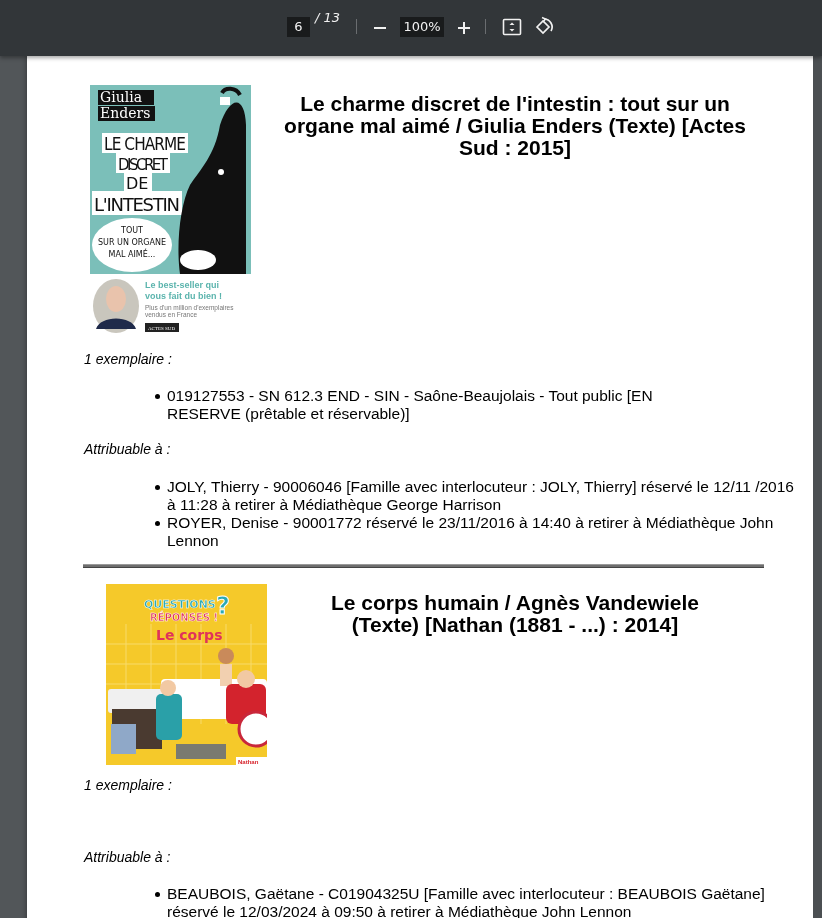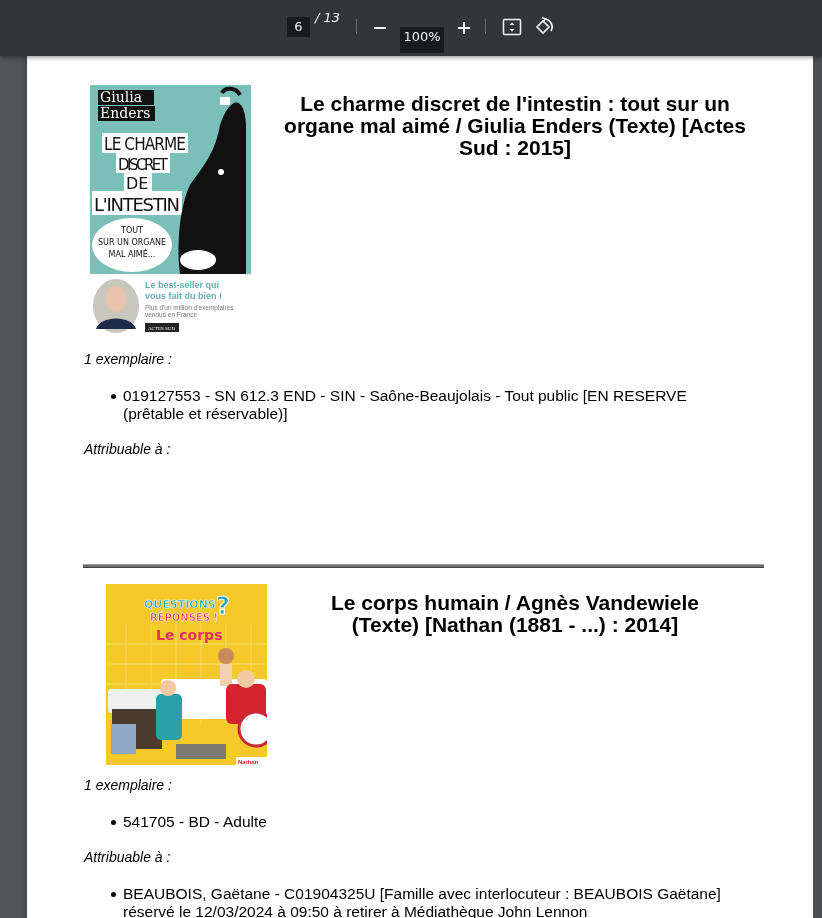--- a/index.html
+++ b/index.html
@@ -8,38 +8,38 @@
 
   
   .toolbar { position: absolute; left: 0; top: 0; width: 822px; height: 56px; background: #323639;
     box-shadow: 0 2px 4px rgba(0,0,0,0.35); z-index: 5; }
   .tb-item { position: absolute; color: #f1f1f1; font-family: "DejaVu Sans", sans-serif; font-size: 13px; }
   .page-box { left: 287px; top: 17px; width: 23px; height: 20px; background: #191b1c; text-align: center; line-height: 20px; }
   .page-total { left: 315px; top: 8px; line-height: 20px; font-style: italic; }
   .sep { position: absolute; top: 19px; width: 1px; height: 15px; background: #6a6d70; }
   .zoom-out { left: 371px; top: 17px; width: 18px; height: 20px; }
   .zoom-out::before { content: ""; position: absolute; left: 3px; top: 10px; width: 12px; height: 2px; background: #f1f1f1; }
-  .zoom-box { left: 400px; top: 27px; width: 44px; height: 26px; background: #191b1c; text-align: center; line-height: 20px; }
+  .zoom-box { left: 400px; top: 17px; width: 44px; height: 20px; background: #191b1c; text-align: center; line-height: 20px; }
   .zoom-in { left: 455px; top: 17px; width: 18px; height: 20px; }
   .zoom-in::before { content: ""; position: absolute; left: 3px; top: 10px; width: 12px; height: 2px; background: #f1f1f1; }
   .zoom-in::after { content: ""; position: absolute; left: 8px; top: 5px; width: 2px; height: 12px; background: #f1f1f1; }
   .fit-btn { left: 502px; top: 17px; width: 20px; height: 20px; }
   .rotate-btn { left: 533px; top: 16px; width: 22px; height: 22px; }
 
   
   .viewer { position: absolute; left: 8px; top: 56px; width: 822px; height: 862px; }
   .page { position: absolute; left: 19px; top: -1px; width: 793px; height: 1000px; background: #ffffff;
     box-shadow: 0 0 6px rgba(0,0,0,0.4); }
   .scrollbar { position: absolute; right: 0; top: 56px; width: 9px; height: 862px; background: #4b4f52; }
 
   .cover { position: absolute; }
   .book-title { position: absolute; font-weight: bold; font-size: 21px; line-height: 22px; text-align: center; color: #000; }
   .label { position: absolute; font-style: italic; font-size: 14px; color: #000; }
   ul.items { position: absolute; list-style: none; font-size: 15.5px; line-height: 18px; color: #000; }
-  ul.items li { position: relative; padding-left: 0; }
+  ul.items li { position: relative; padding-left: 0; margin-left: 44px; }
   ul.items li::before { content: ""; position: absolute; left: -12px; top: 7px; width: 5px; height: 5px; border-radius: 50%; background: #000; }
   .hr { position: absolute; left: 56px; top: 509px; width: 681px; height: 4px; background: #6e6e6e; border-top: 1px solid #999; border-bottom: 1px solid #444; }
 </style>
 </head>
 <body>
 
 <div class="toolbar">
   <div class="tb-item page-box">6</div>
   <div class="tb-item page-total">/ 13</div>
   <div class="sep" style="left:356px"></div>
@@ -105,20 +105,22 @@
 
     <div class="book-title" style="left:248px; top:38px; width:480px;">Le charme discret de l'intestin : tout sur un organe mal aimé / Giulia Enders (Texte) [Actes Sud : 2015]</div>
 
     <div class="label" style="left:57px; top:296px;">1 exemplaire :</div>
     <ul class="items" style="left:96px; top:332px; width:600px;">
       <li>019127553 - SN 612.3 END - SIN - Saône-Beaujolais - Tout public [EN RESERVE (prêtable et réservable)]</li>
     </ul>
 
     <div class="label" style="left:57px; top:386px;">Attribuable à :</div>
     <ul class="items" style="left:96px; top:423px; width:640px;">
+      <li style="width:630px;">JOLY, Thierry - 90006046 [Famille avec interlocuteur : JOLY, Thierry] réservé le 12/11 /2016 à 11:28 à retirer à Médiathèque George Harrison</li>
+      <li style="width:630px;">ROYER, Denise - 90001772 réservé le 23/11/2016 à 14:40 à retirer à Médiathèque John Lennon</li>
     </ul>
 
     <div class="hr"></div>
 
     <div class="cover" style="left:63px; top:529px; width:161px; height:181px;padding-left:16px;">
       <svg width="161" height="181" viewBox="0 0 161 181">
         <rect x="0" y="0" width="161" height="181" fill="#f5c92a"></rect>
         <g stroke="#f8db6a" stroke-width="1">
           <path d="M0 60 H161 M0 80 H161 M0 100 H161 M20 40 V140 M45 40 V140 M70 40 V140 M95 40 V140 M120 40 V140 M145 40 V140"></path>
         </g>
@@ -139,23 +141,20 @@
         <rect x="5" y="140" width="25" height="30" fill="#8fa8c8"></rect>
         <rect x="70" y="160" width="50" height="15" fill="#7a7a70"></rect>
         <rect x="130" y="173" width="31" height="8" fill="#fff"></rect>
         <text x="132" y="180" font-family="Liberation Sans, sans-serif" font-size="6" font-weight="bold" fill="#d7262e">Nathan</text>
       </svg>
     </div>
 
     <div class="book-title" style="left:248px; top:537px; width:480px; padding: 0 28px;">Le corps humain / Agnès Vandewiele (Texte) [Nathan (1881 - ...) : 2014]</div>
 
     <div class="label" style="left:57px; top:722px;">1 exemplaire :</div>
-    <ul class="items" style="left:96px; top:758px; width:600px;">
-      <li>541705 - BD - Adulte</li>
-    </ul>
 
     <div class="label" style="left:57px; top:794px;">Attribuable à :</div>
     <ul class="items" style="left:96px; top:830px; width:640px;">
       <li style="width:630px;">BEAUBOIS, Gaëtane - C01904325U [Famille avec interlocuteur : BEAUBOIS Gaëtane] réservé le 12/03/2024 à 09:50 à retirer à Médiathèque John Lennon</li>
     </ul>
 
   </div>
 </div>
 <div class="scrollbar"></div>
 

